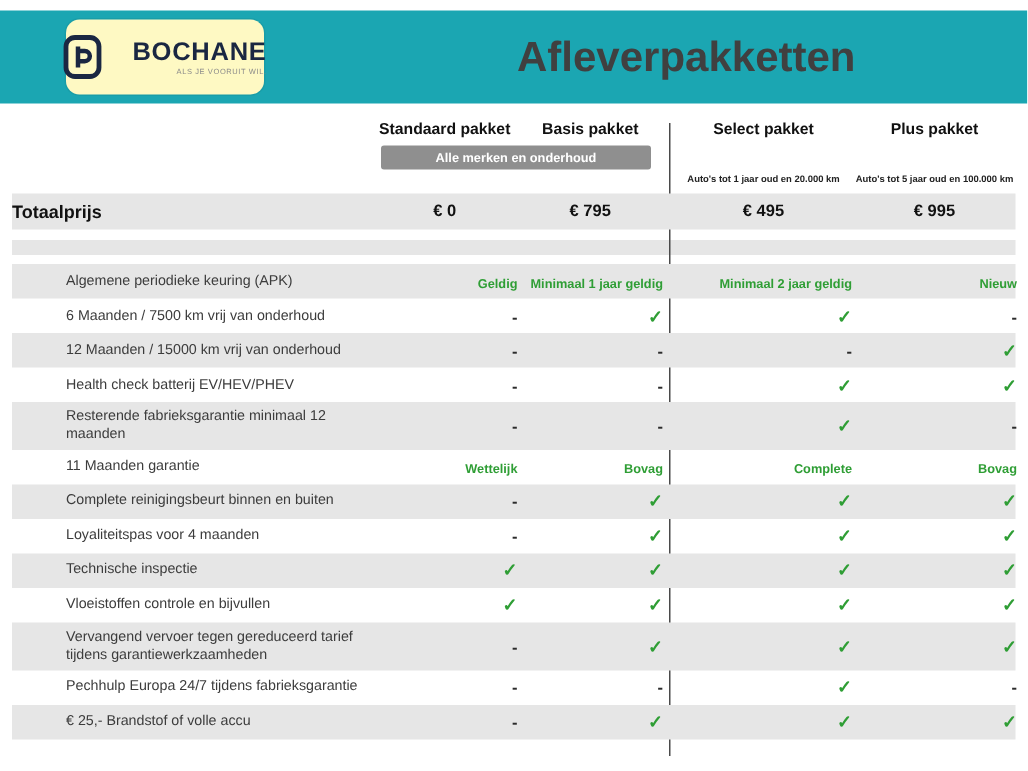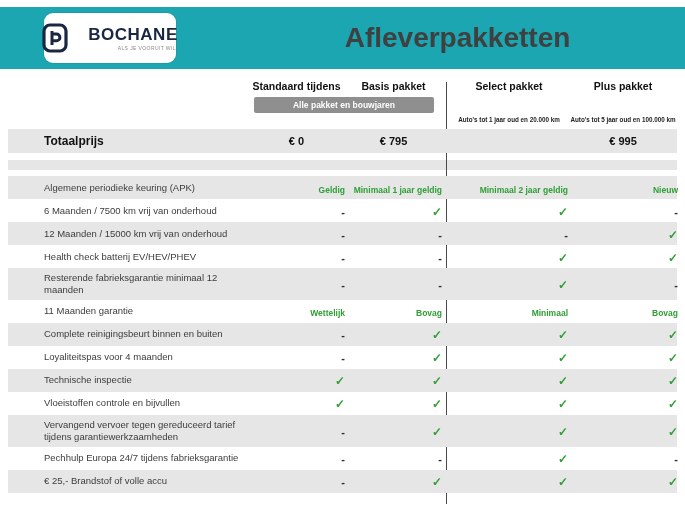--- a/index.html
+++ b/index.html
@@ -1,20 +1,20 @@
 <!DOCTYPE html>
 <html><head>
 <meta charset="utf-8">
 <style>
   html,body{margin:0;padding:0;background:#ffffff;}
   .page{position:relative;width:685px;height:514px;background:#ffffff;font-family:"Liberation Sans",sans-serif;overflow:hidden;}
 
   
   .topbar{position:absolute;top:7px;left:0;right:0;height:62px;background:#1ba6b2;display:flex;align-items:center;}
-  .logo-card{margin-left:44px;width:132px;height:50px;background:#ffffff;border-radius:9px;display:flex;align-items:center;justify-content:center;gap:20px;box-shadow:0 0 0 1px rgba(0,0,0,0.05);}
+  .logo-card{margin-left:44px;width:132px;height:50px;background:#fef9c3;border-radius:9px;display:flex;align-items:center;justify-content:center;gap:20px;box-shadow:0 0 0 1px rgba(0,0,0,0.05);}
   .logo-text-wrap{display:flex;flex-direction:column;align-items:flex-end;}
   .brand-name{font-size:17px;font-weight:bold;color:#1a2742;letter-spacing:0.5px;line-height:1;}
   .brand-tagline{font-size:5px;color:#8a8a8a;letter-spacing:0.4px;margin-top:2px;}
   .main-title{position:absolute;left:230px;right:0;top:0;height:62px;display:flex;align-items:center;justify-content:center;color:#404040;font-size:28px;font-weight:bold;}
 
   
   .table-area{position:absolute;top:78px;left:8px;right:8px;bottom:6px;}
   .divider{position:absolute;left:438px;top:4px;height:422px;width:1px;background:#4a4a4a;}
 
   .row{display:grid;grid-template-columns:240px 97px 97px 8px 118px 110px;align-items:center;position:relative;}
@@ -26,21 +26,21 @@
 
   .badge-row{margin-top:5px;}
   .badge{background:#8f8f8f;color:#ffffff;font-size:8.5px;font-weight:bold;text-align:center;border-radius:2px;padding:3px 2px;}
   .badge-left{grid-column:2/4;margin:0 8px 0 6px;}
   .badge-right{grid-column:5/7;margin:0 4px 0 6px;}
 
   .note-row{margin-top:3px;}
   .note{font-size:6.3px;font-weight:bold;color:#222222;text-align:center;}
 
   .price-row{margin-top:6px;height:24px;background:#e6e6e6;}
-  .price-label{font-size:12px;font-weight:bold;color:#111111;padding-left:36px;}
+  .price-label{font-size:12px;font-weight:bold;color:#111111;}
   .price-value{font-size:11px;font-weight:bold;color:#111111;text-align:center;}
 
   .mini-strip{height:10px;background:#e6e6e6;margin-top:7px;}
 
   #feature-rows{margin-top:6px;}
   .feature-row{min-height:23px;}
   .feature-row.stripe{background:#e6e6e6;}
   .label-cell{font-size:9.5px;color:#3c3c3c;padding:4px 6px 4px 36px;line-height:1.25;}
   .value-cell{text-align:right;}
   .check{color:#2f9e35;font-size:12px;font-weight:bold;}
@@ -66,39 +66,40 @@
         <span class="brand-tagline">ALS JE VOORUIT WIL.</span>
       </div>
     </div>
     <div class="main-title">Afleverpakketten</div>
   </div>
 
   <div class="table-area">
     <div class="divider"></div>
 
     <div class="row head-row">
-      <div class="col-head c1">Standaard tijdens</div>
+      <div class="col-head c1">Standaard pakket</div>
       <div class="col-head c2">Basis pakket</div>
       <div class="col-head c3">Select pakket</div>
       <div class="col-head c4">Plus pakket</div>
     </div>
 
     <div class="row badge-row">
-      <div class="badge badge-left">Alle pakket en bouwjaren</div>
+      <div class="badge badge-left">Alle merken en onderhoud</div>
     </div>
 
     <div class="row note-row">
       <div class="note c3">Auto's tot 1 jaar oud en 20.000 km</div>
       <div class="note c4">Auto's tot 5 jaar oud en 100.000 km</div>
     </div>
 
     <div class="row price-row">
       <div class="price-label c-label">Totaalprijs</div>
       <div class="price-value c1">€ 0</div>
       <div class="price-value c2">€ 795</div>
+      <div class="price-value c3">€ 495</div>
       <div class="price-value c4">€ 995</div>
     </div>
 
     <div class="mini-strip"></div>
 
     <div id="feature-rows">
         <div class="row feature-row stripe">
           <div class="label-cell c-label">Algemene periodieke keuring (APK)</div>
           <div class="value-cell c1"><span class="txt">Geldig</span></div>
           <div class="value-cell c2"><span class="txt">Minimaal 1 jaar geldig</span></div>
@@ -130,21 +131,21 @@
           <div class="label-cell c-label">Resterende fabrieksgarantie minimaal 12 maanden</div>
           <div class="value-cell c1"><span class="dash">-</span></div>
           <div class="value-cell c2"><span class="dash">-</span></div>
           <div class="value-cell c3"><span class="check">✓</span></div>
           <div class="value-cell c4"><span class="dash">-</span></div>
         </div>
         <div class="row feature-row">
           <div class="label-cell c-label">11 Maanden  garantie</div>
           <div class="value-cell c1"><span class="txt">Wettelijk</span></div>
           <div class="value-cell c2"><span class="txt">Bovag</span></div>
-          <div class="value-cell c3"><span class="txt">Minimaal</span></div>
+          <div class="value-cell c3"><span class="txt">Complete</span></div>
           <div class="value-cell c4"><span class="txt">Bovag</span></div>
         </div>
         <div class="row feature-row stripe">
           <div class="label-cell c-label">Complete reinigingsbeurt binnen en buiten</div>
           <div class="value-cell c1"><span class="dash">-</span></div>
           <div class="value-cell c2"><span class="check">✓</span></div>
           <div class="value-cell c3"><span class="check">✓</span></div>
           <div class="value-cell c4"><span class="check">✓</span></div>
         </div>
         <div class="row feature-row">

